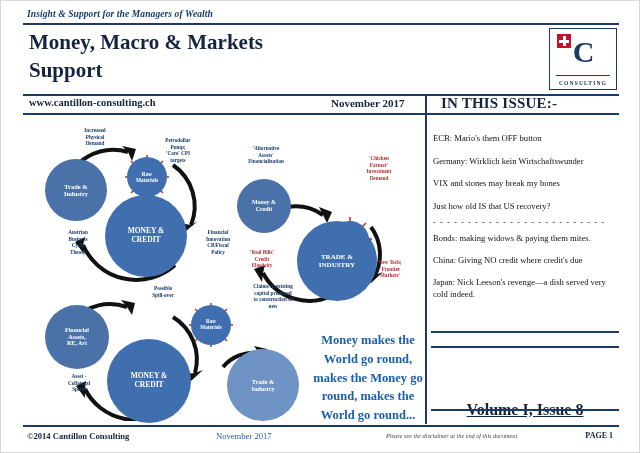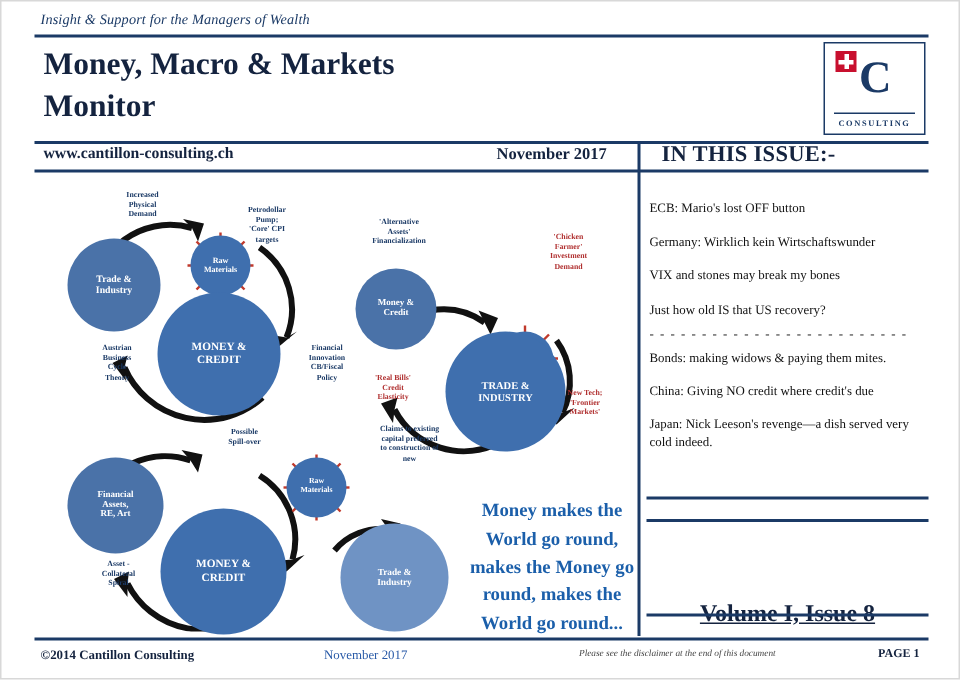--- a/index.html
+++ b/index.html
@@ -13,21 +13,21 @@
   .page{
     position:relative;
     width:640px;height:453px;
     box-sizing:border-box;
     background:#fff;
     border:1px solid #d8d8d8;
   }
   
   .tagline{
     position:absolute;left:26px;top:8px;
-    font-style:italic;font-weight:normal;
+    font-style:italic;font-weight:bold;
     font-size:9.5px;color:#1b3a66;
     letter-spacing:.1px;
   }
   .rule-top{
     position:absolute;left:22px;top:22px;width:596px;height:2px;
     background:#1b3a66;
   }
   .masthead{
     position:absolute;left:28px;top:27px;width:400px;
     font-size:21px;font-weight:bold;color:#14233f;
@@ -165,21 +165,21 @@
 </head>
 <body>
 
 <div class="page">
 
   <div class="tagline">Insight &amp; Support for the Managers of Wealth</div>
   <div class="rule-top"></div>
 
   <div class="masthead">
     <span>Money, Macro &amp; Markets</span>
-    <span class="l2">Monitor</span>
+    <span class="l2">Support</span>
   </div>
 
   <div class="logo">
     <div class="cross"></div>
     <div class="big-c">C</div>
     <div class="bar"></div>
     <div class="lname">CONSULTING</div>
   </div>
 
   <div class="rule-mid"></div>
@@ -280,21 +280,21 @@
     <div class="node blue-light" style="left:204px;top:232px;width:72px;height:72px;font-size:6.2px;">Trade &amp;<br>Industry</div>
 
     <div class="lbl" style="left:116px;top:168px;width:48px;">Possible<br>Spill-over</div>
     <div class="lbl" style="left:212px;top:166px;width:76px;">Claims to existing<br>capital preferred<br>to construction of<br>new</div>
     <div class="lbl" style="left:30px;top:256px;width:52px;">Asset -<br>Collateral<br>Spiral</div>
   </div>
 
   <div class="issue-title">IN THIS ISSUE:-</div>
 
   <div class="toc">
-    <div class="item">ECB: Mario's lost OFF button</div>
+    <div class="item">ECB: Mario's them OFF button</div>
     <div class="item">Germany: Wirklich kein Wirtschaftswunder</div>
     <div class="item">VIX and stones may break my bones</div>
     <div class="item">Just how old IS that US recovery?</div>
   </div>
 
   <div class="dash">- - - - - - - - - - - - - - - - - - - - - - - - -</div>
 
   <div class="toc2">
     <div class="item">Bonds: making widows &amp; paying them mites.</div>
     <div class="item">China: Giving NO credit where credit's due</div>

